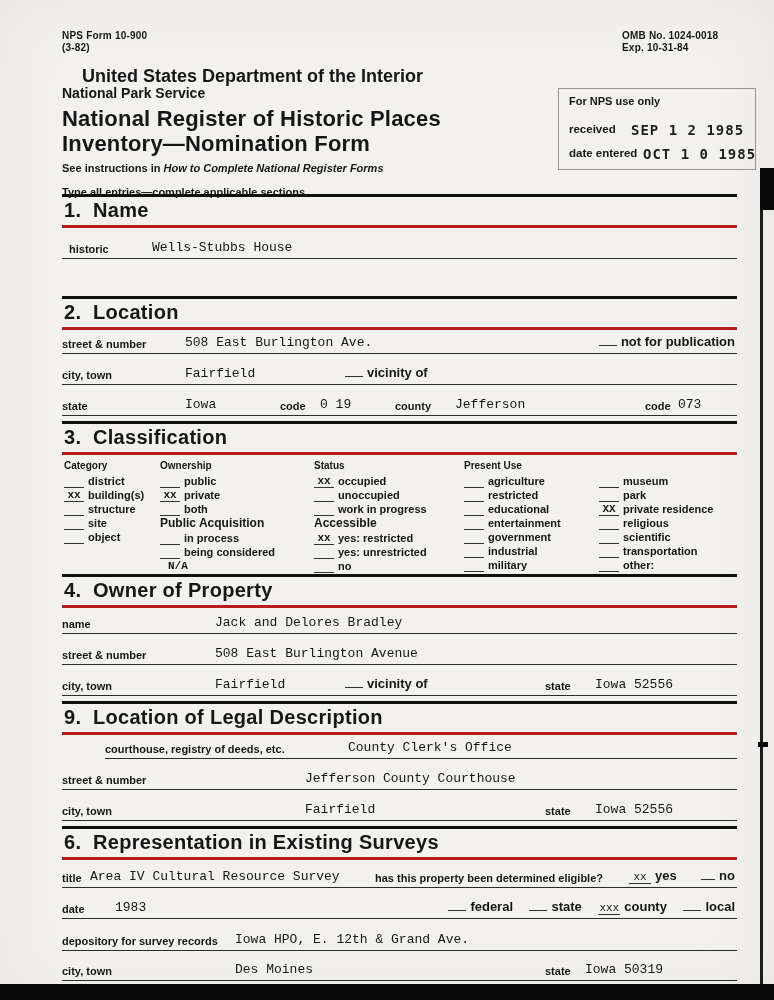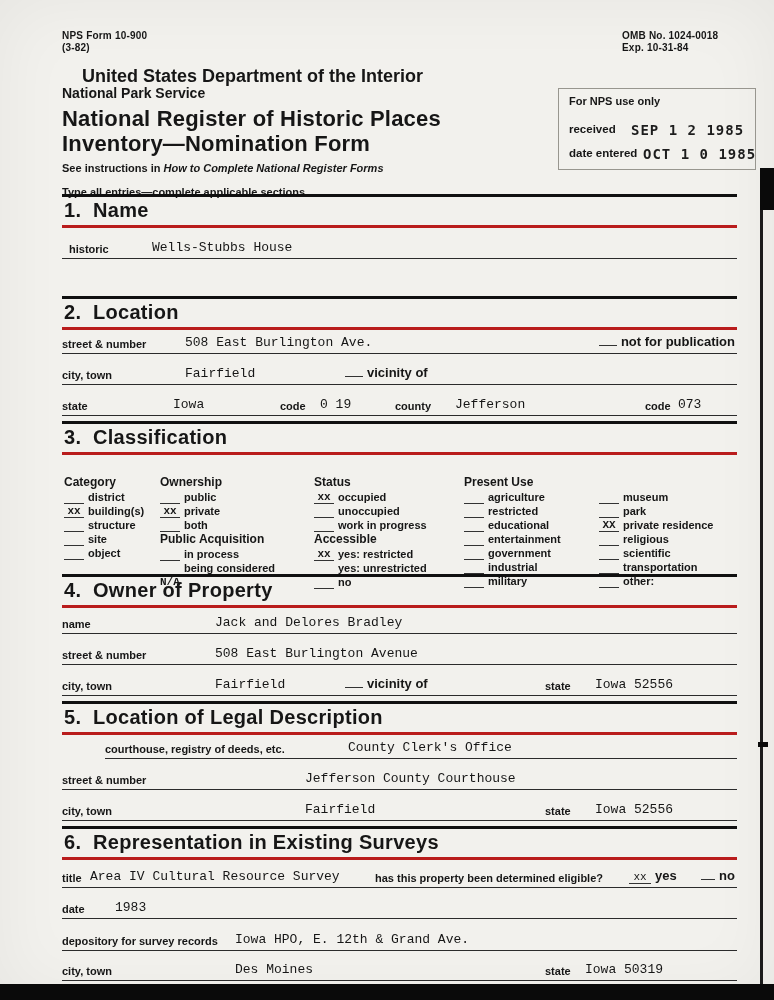--- a/index.html
+++ b/index.html
@@ -28,25 +28,25 @@
 
   .row{position:absolute;left:0;right:0;border-bottom:1.6px solid #2b2b2b;}
   .lab{position:absolute;bottom:3px;font-size:11px;font-weight:700;white-space:nowrap;}
   .val{position:absolute;bottom:3px;font-family:"Liberation Mono",monospace;font-size:13px;white-space:pre;}
   .grp{position:absolute;bottom:3px;white-space:nowrap;}
   .lab2{font-size:13px;font-weight:700;margin-top:9px;}
   .bl{display:inline-block;width:18px;height:11px;border-bottom:1.3px solid #333;margin-right:4px;}
   .mk{display:inline-block;min-width:22px;height:12px;text-align:center;border-bottom:1.3px solid #333;
       font-family:"Liberation Mono",monospace;font-size:11px;line-height:12px;margin-right:4px;vertical-align:bottom;}
   .ml{margin-left:12px;}
-  .mono{font-family:"Liberation Mono",monospace;font-size:13px;}
+  .mono{font-family:"Liberation Mono",monospace;font-size:13px;margin-left:8px;}
 
   .classif{position:absolute;left:0;right:0;height:120px;}
   .ccol{position:absolute;top:0;}
-  .chead{font-size:12px;font-weight:800;height:16px;line-height:16px;margin-top:16px;}
+  .chead{font-size:10px;font-weight:800;height:16px;line-height:16px;}
   .csub{font-size:12px;font-weight:800;height:15px;line-height:15px;}
   .citem{height:14px;line-height:14px;font-size:11px;font-weight:600;white-space:nowrap;}
   .citem .mk{min-width:20px;margin-right:4px;}
 
   .art{position:absolute;background:#0a0a0a;}
 </style>
 </head>
 <body>
 
 <div class="page">
@@ -98,21 +98,21 @@
     </div>
     <div class="row" style="top:353px;height:31px;">
       <span class="lab" style="left:0;">city, town</span>
       <span class="val" style="left:123px;">Fairfield</span>
       <span class="grp" style="left:283px;">
         <span class="bl"></span><span class="lab2">vicinity of</span>
       </span>
     </div>
     <div class="row" style="top:384px;height:31px;">
       <span class="lab" style="left:0;">state</span>
-      <span class="val" style="left:111px;">Iowa</span>
+      <span class="val" style="left:123px;">Iowa</span>
       <span class="lab" style="left:218px;">code</span>
       <span class="val" style="left:258px;">0 19</span>
       <span class="lab" style="left:333px;">county</span>
       <span class="val" style="left:393px;">Jefferson</span>
       <span class="lab" style="left:583px;">code</span>
       <span class="val" style="left:616px;">073</span>
     </div>
 
     <div class="sec" style="top:421px;"><span>3.  Classification</span></div>
     <div class="classif" style="top:458px;">
@@ -183,21 +183,21 @@
     <div class="row" style="top:664px;height:31px;">
       <span class="lab" style="left:0;">city, town</span>
       <span class="val" style="left:153px;">Fairfield</span>
       <span class="grp" style="left:283px;">
         <span class="bl"></span><span class="lab2">vicinity of</span>
       </span>
       <span class="lab" style="left:483px;">state</span>
       <span class="val" style="left:533px;">Iowa 52556</span>
     </div>
 
-    <div class="sec" style="top:701px;"><span>5.  Location of Legal Description</span></div>
+    <div class="sec" style="top:701px;"><span>9.  Location of Legal Description</span></div>
     <div class="row" style="top:735px;height:23px;margin-left:43px;">
       <span class="lab" style="left:0;">courthouse, registry of deeds, etc.</span>
       <span class="val" style="left:243px;">County Clerk's Office</span>
     </div>
     <div class="row" style="top:758px;height:31px;">
       <span class="lab" style="left:0;">street &amp; number</span>
       <span class="val" style="left:243px;">Jefferson County Courthouse</span>
     </div>
     <div class="row" style="top:789px;height:31px;">
       <span class="lab" style="left:0;">city, town</span>
@@ -214,20 +214,26 @@
       <span class="grp" style="left:567px;">
         <span class="mk">xx</span><span class="lab2">yes</span>
       </span>
       <span class="grp" style="right:2px;">
         <span class="bl" style="width:14px;"></span><span class="lab2">no</span>
       </span>
     </div>
     <div class="row" style="top:887px;height:31px;">
       <span class="lab" style="left:0;">date</span>
       <span class="val" style="left:53px;">1983</span>
+      <span class="grp" style="right:2px;">
+        <span class="bl"></span><span class="lab2">federal</span>
+        <span class="bl ml"></span><span class="lab2">state</span>
+        <span class="mk ml">xxx</span><span class="lab2">county</span>
+        <span class="bl ml"></span><span class="lab2">local</span>
+      </span>
     </div>
     <div class="row" style="top:918px;height:32px;">
       <span class="lab" style="left:0;">depository for survey records</span>
       <span class="val" style="left:173px;">Iowa HPO, E. 12th &amp; Grand Ave.</span>
     </div>
     <div class="row" style="top:950px;height:30px;">
       <span class="lab" style="left:0;">city, town</span>
       <span class="val" style="left:173px;">Des Moines</span>
       <span class="lab" style="left:483px;">state</span>
       <span class="val" style="left:523px;">Iowa 50319</span>

